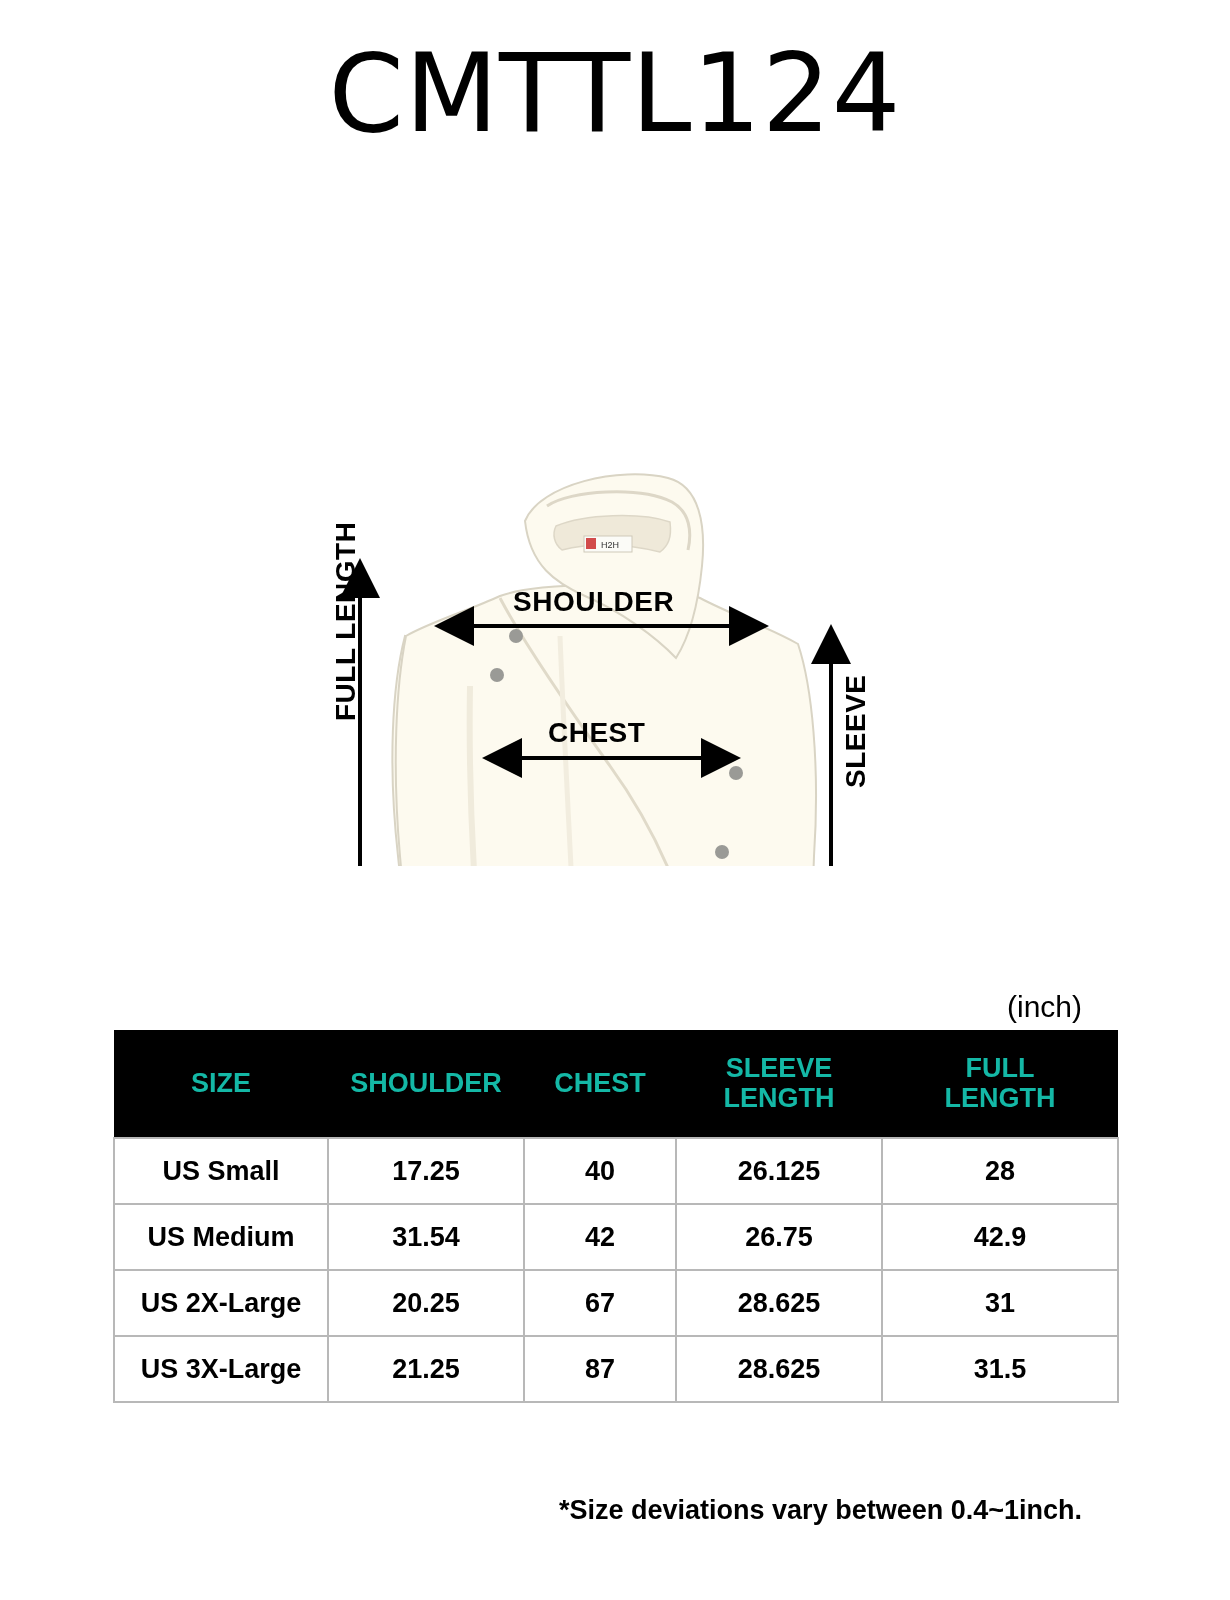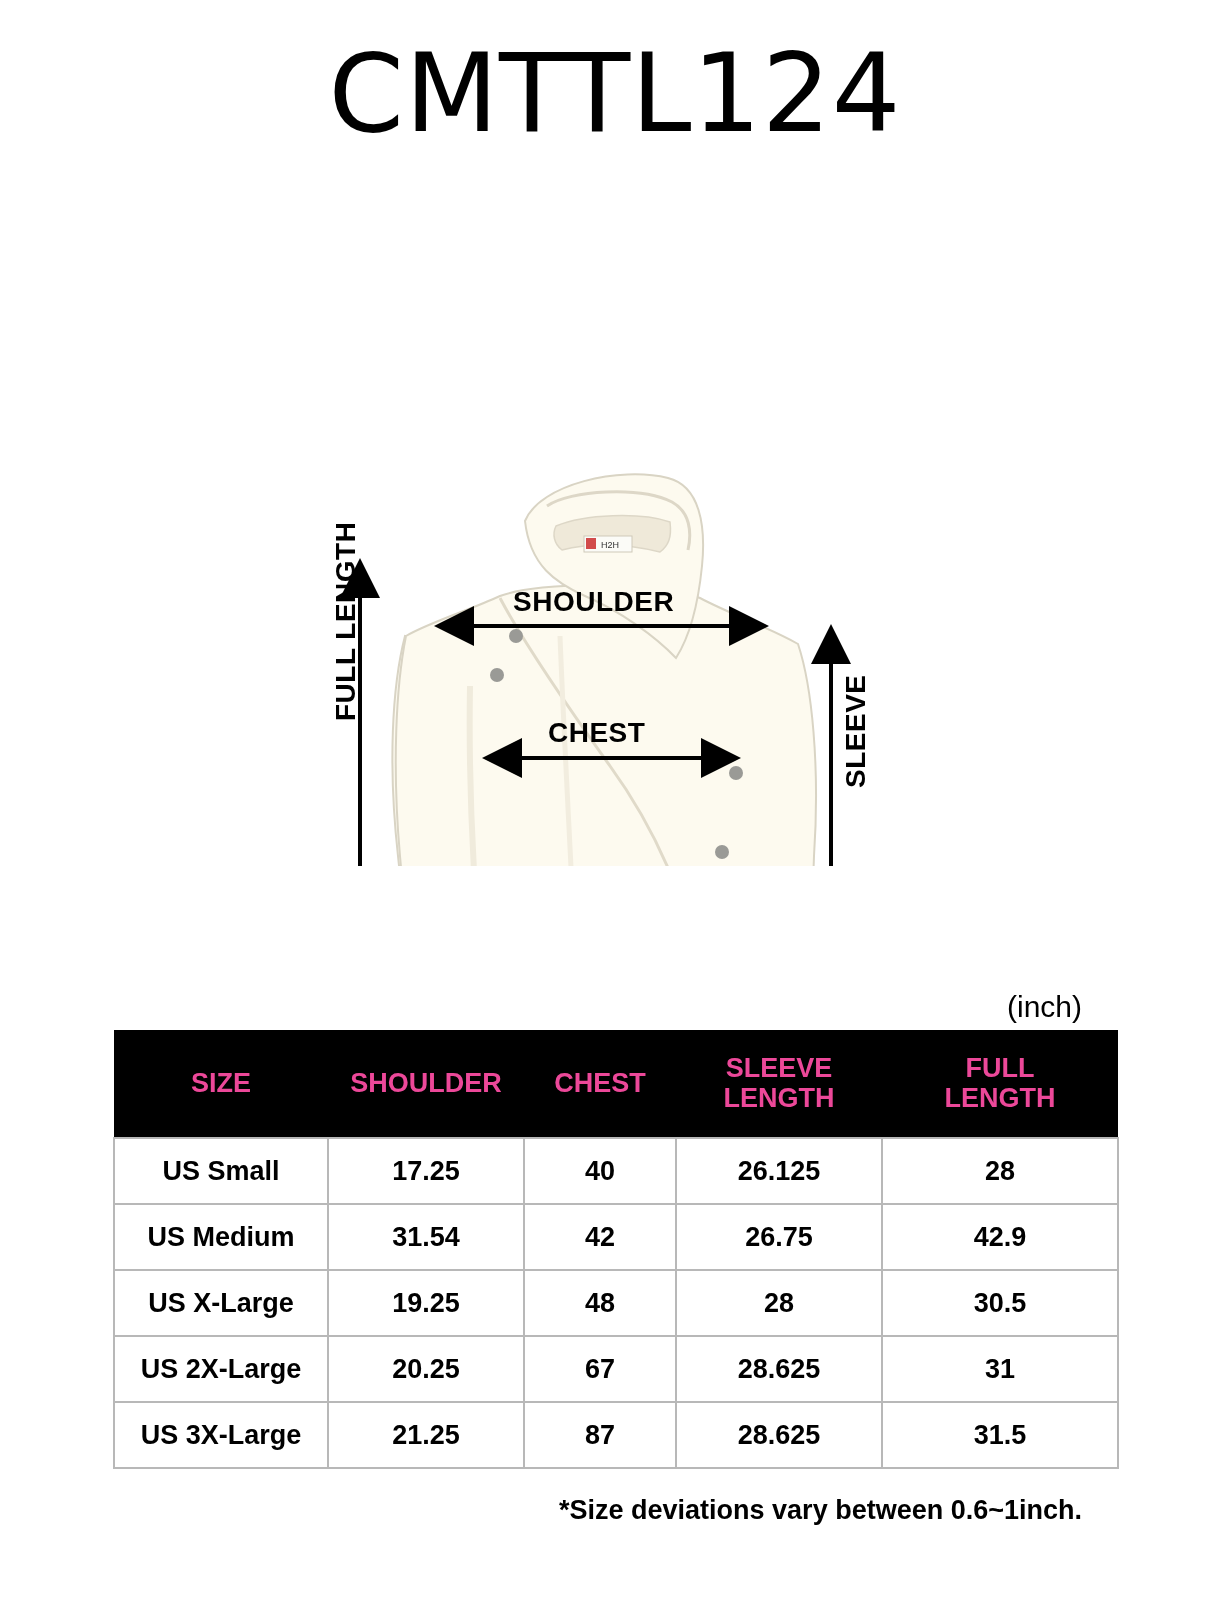--- a/index.html
+++ b/index.html
@@ -81,21 +81,21 @@
     top: 1030px;
     width: 1004px;
   }
   table.size-table {
     border-collapse: collapse;
     width: 1004px;
     table-layout: fixed;
   }
   table.size-table thead th {
     background: #000000;
-    color: #ec4899;
+    color: #14b8a6;
     font-size: 27px;
     font-weight: bold;
     padding: 12px 4px;
     text-align: center;
     line-height: 1.08;
     border: none;
   }
   table.size-table thead tr { height: 108px; }
   table.size-table tbody td {
     border: 2px solid #b8b8b8;
@@ -230,37 +230,30 @@
         <td>28</td>
       </tr>
       <tr>
         <td class="size-col">US Medium</td>
         <td>31.54</td>
         <td>42</td>
         <td>26.75</td>
         <td>42.9</td>
       </tr>
       <tr>
-        <td class="size-col">US X-Large</td>
-        <td>19.25</td>
-        <td>48</td>
-        <td>28</td>
-        <td>30.5</td>
-      </tr>
-      <tr>
         <td class="size-col">US 2X-Large</td>
         <td>20.25</td>
         <td>67</td>
         <td>28.625</td>
         <td>31</td>
       </tr>
       <tr>
         <td class="size-col">US 3X-Large</td>
         <td>21.25</td>
         <td>87</td>
         <td>28.625</td>
         <td>31.5</td>
       </tr>
     </tbody>
   </table>
 </div>
 
-<div class="footnote">*Size deviations vary between 0.6~1inch.</div>
+<div class="footnote">*Size deviations vary between 0.4~1inch.</div>
 
 </body></html>

